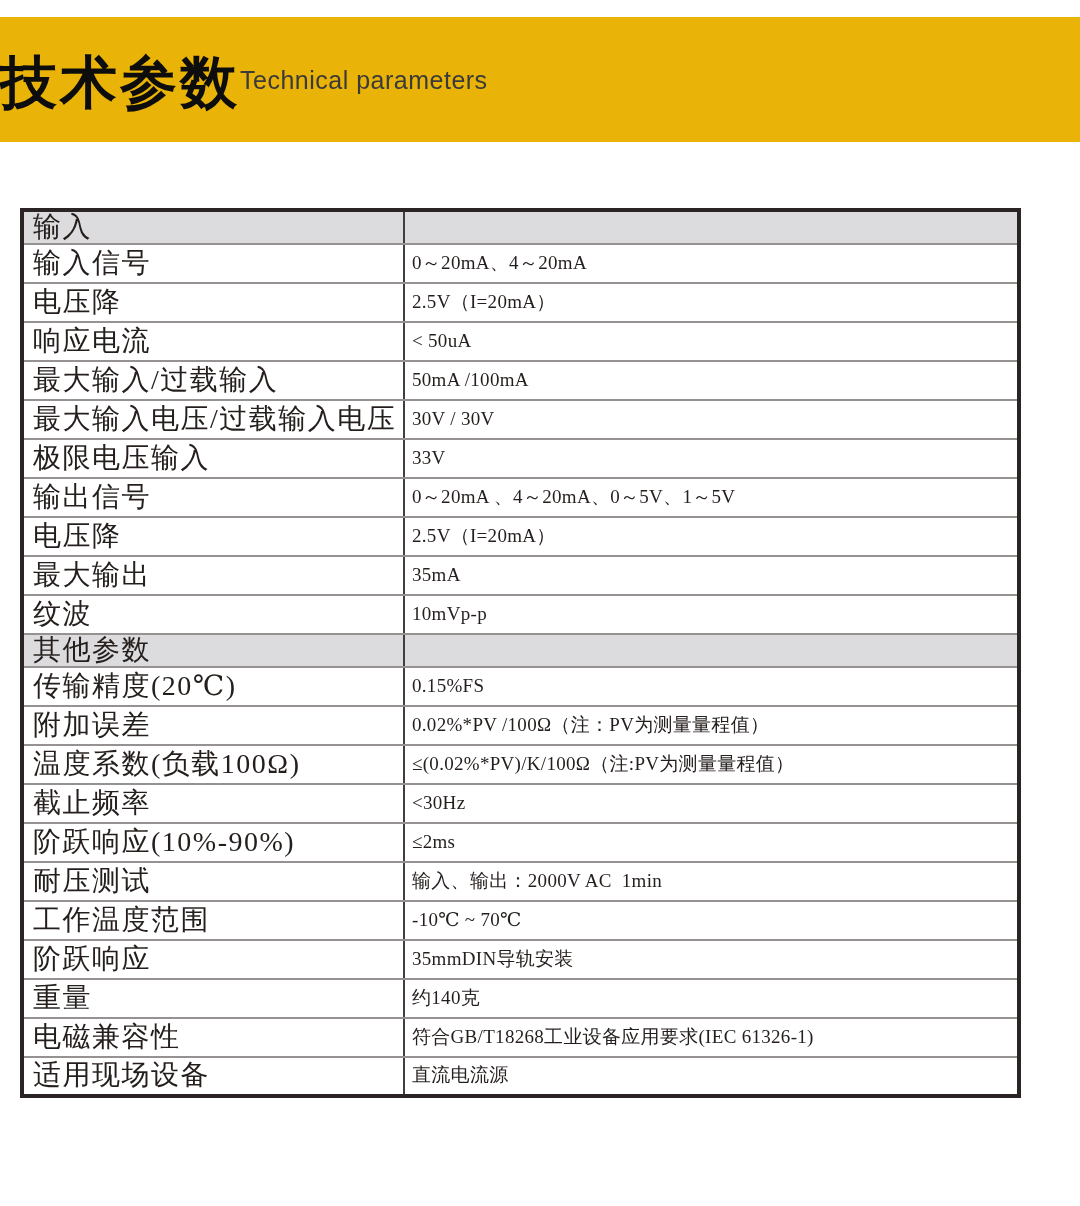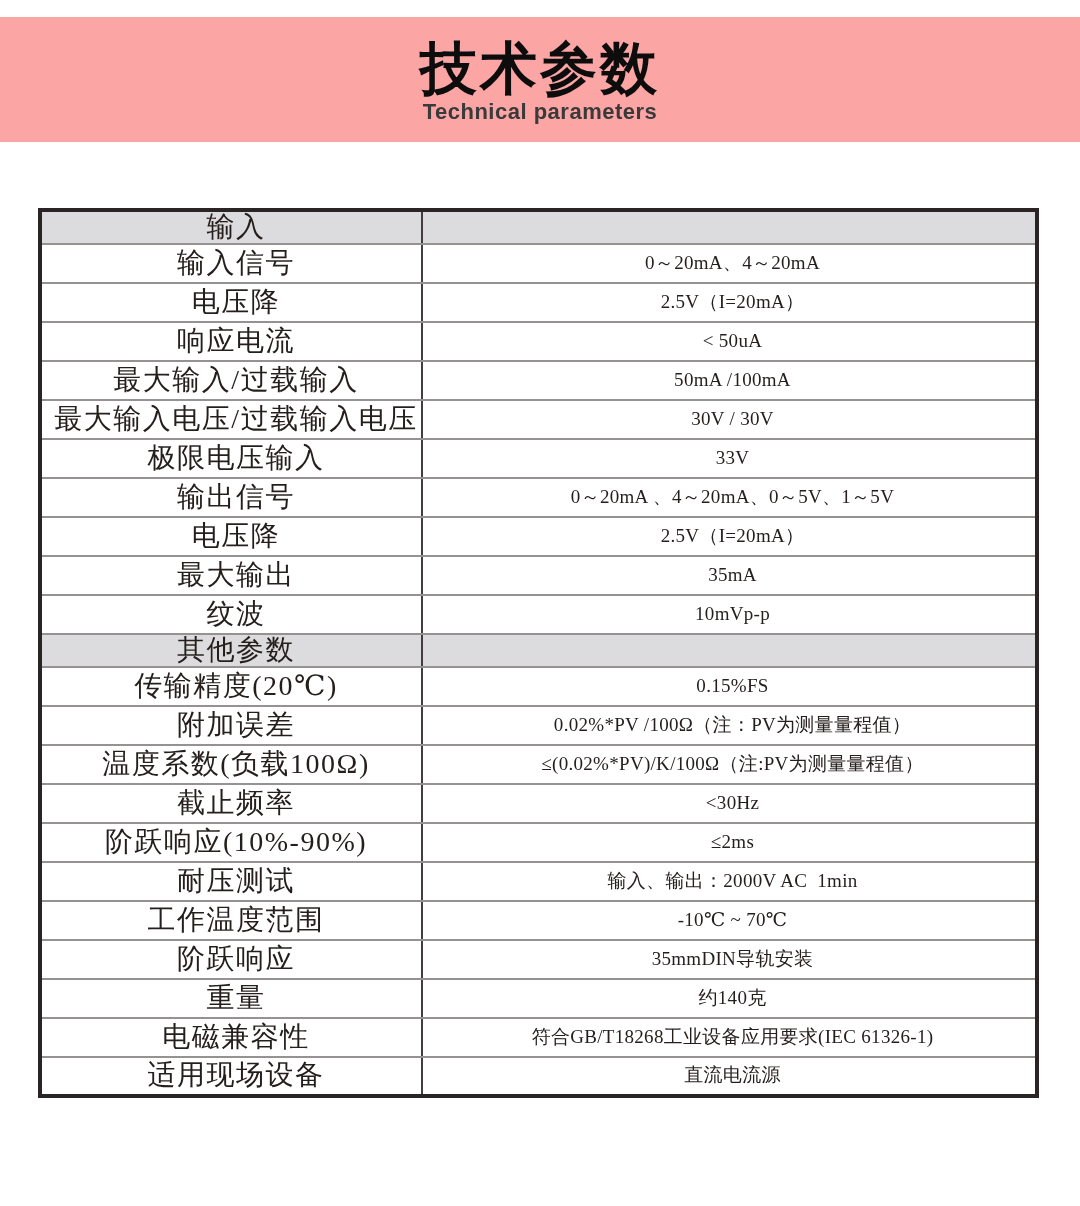--- a/index.html
+++ b/index.html
@@ -17,50 +17,49 @@
     height: 1206px;
     background: #ffffff;
   }
   
   .title-band {
     position: absolute;
     top: 17px;
     left: 0;
     width: 1080px;
     height: 125px;
-    background: #fca5a5;
+    background: #eab308;
     display: flex;
-    flex-direction: column;
+    flex-direction: row;
     align-items: center;
-    justify-content: center;
+    justify-content: flex-start;
   }
   .title-cn {
     font-family: "Liberation Sans", "DejaVu Sans", sans-serif;
     font-weight: 900;
     font-size: 57px;
     line-height: 1.0;
     color: #0d0d0d;
     letter-spacing: 3px;
     margin-top: 6px;
   }
   .title-en {
     font-family: "Liberation Sans", "DejaVu Sans", sans-serif;
-    font-weight: 700;
-    font-size: 22px;
+    font-weight: 400;
+    font-size: 25px;
     color: #3a3a3a;
     letter-spacing: 0.5px;
     margin-top: 2px;
   }
   
   .spec-table-wrap {
     position: absolute;
     top: 208px;
-    left: 38px;
+    left: 20px;
     width: 813px;
-    text-align: center;
   }
   table.spec-table {
     width: 997px;
     border-collapse: collapse;
     table-layout: fixed;
     background: #ffffff;
     border: 4px solid #2a2424;
   }
   table.spec-table col.c1 { width: 382px; }
   table.spec-table col.c2 { width: 615px; }

